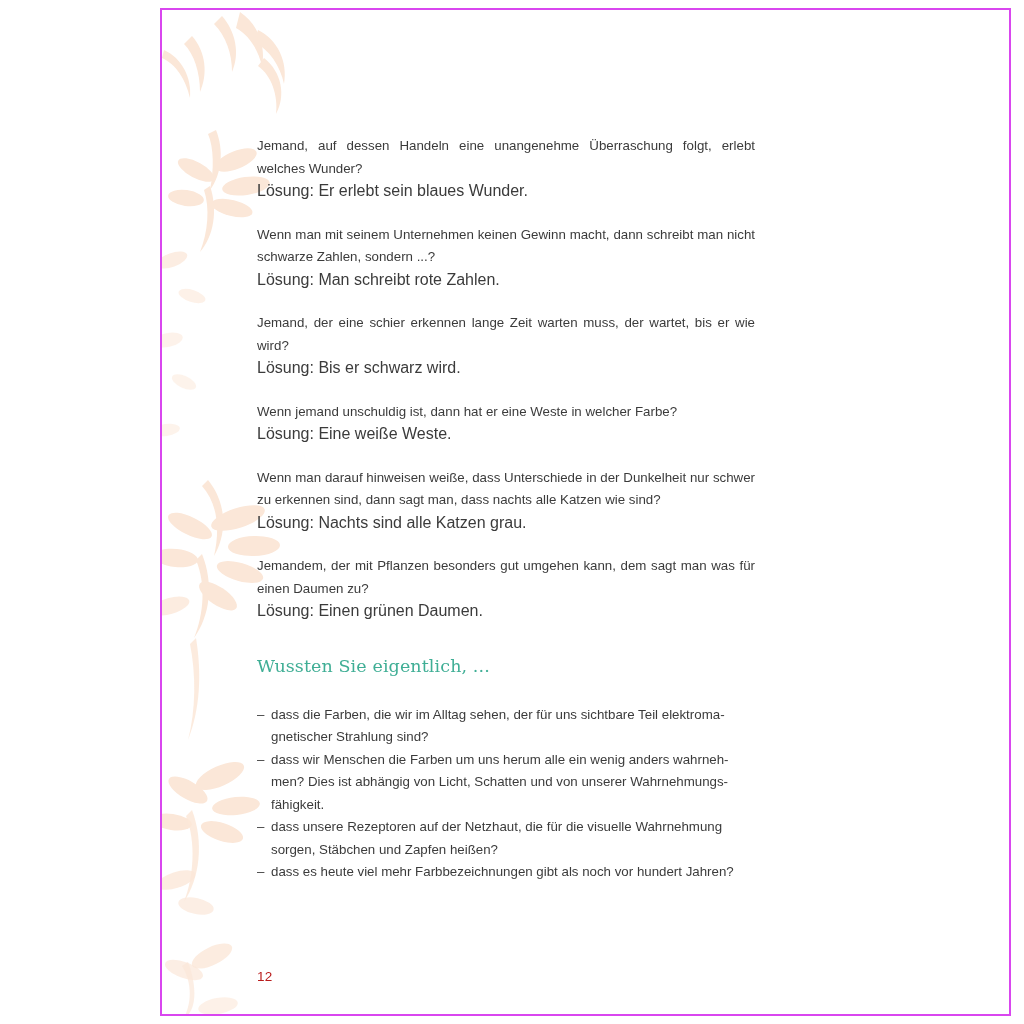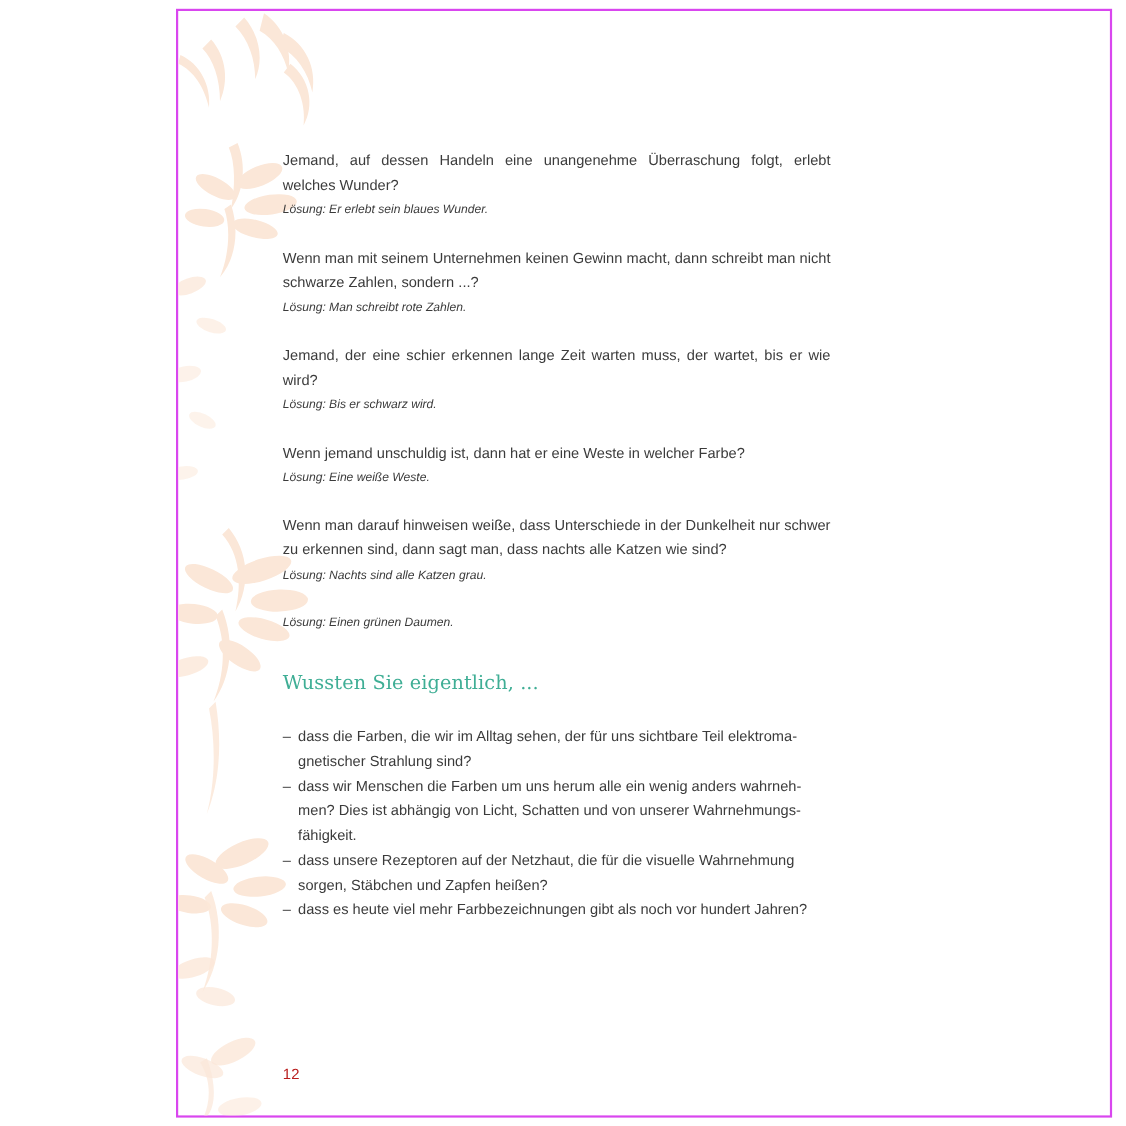--- a/index.html
+++ b/index.html
@@ -56,24 +56,23 @@
     text-align: justify;
     text-justify: inter-word;
     margin: 0;
     -webkit-hyphens: none;
     hyphens: none;
   }
   .riddle-question.last-line-natural {
     text-align-last: left;
   }
   .riddle-answer {
-    font-size: 11px;
+    font-size: 16px;
     line-height: 22.5px;
     color: #3b3b3b;
-    font-style: italic;
     margin: 0;
     text-align: left;
   }
 
   
   #section-heading {
     font-family: "DejaVu Serif", "Liberation Serif", serif;
     font-size: 17.5px;
     font-weight: 400;
     line-height: 24px;
@@ -196,20 +195,21 @@
       <p class="riddle-question last-line-natural">Wenn jemand unschuldig ist, dann hat er eine Weste in welcher Farbe?</p>
       <p class="riddle-answer">Lösung: Eine weiße Weste.</p>
     </div>
 
     <div class="riddle-block">
       <p class="riddle-question last-line-natural">Wenn man darauf hinweisen weiße, dass Unterschiede in der Dunkelheit nur schwer zu erkennen sind, dann sagt man, dass nachts alle Katzen wie sind?</p>
       <p class="riddle-answer">Lösung: Nachts sind alle Katzen grau.</p>
     </div>
 
     <div class="riddle-block">
+      <p class="riddle-question last-line-natural">Jemandem, der mit Pflanzen besonders gut umgehen kann, dem sagt man was für einen Daumen zu?</p>
       <p class="riddle-answer">Lösung: Einen grünen Daumen.</p>
     </div>
 
     <h2 id="section-heading">Wussten Sie eigentlich, ...</h2>
 
     <ul id="facts-list">
       <li>
         <span class="dash-marker">–</span>
         <span>dass die Farben, die wir im Alltag sehen, der für uns sichtbare Teil elektroma­gnetischer Strahlung sind?</span>
       </li>

